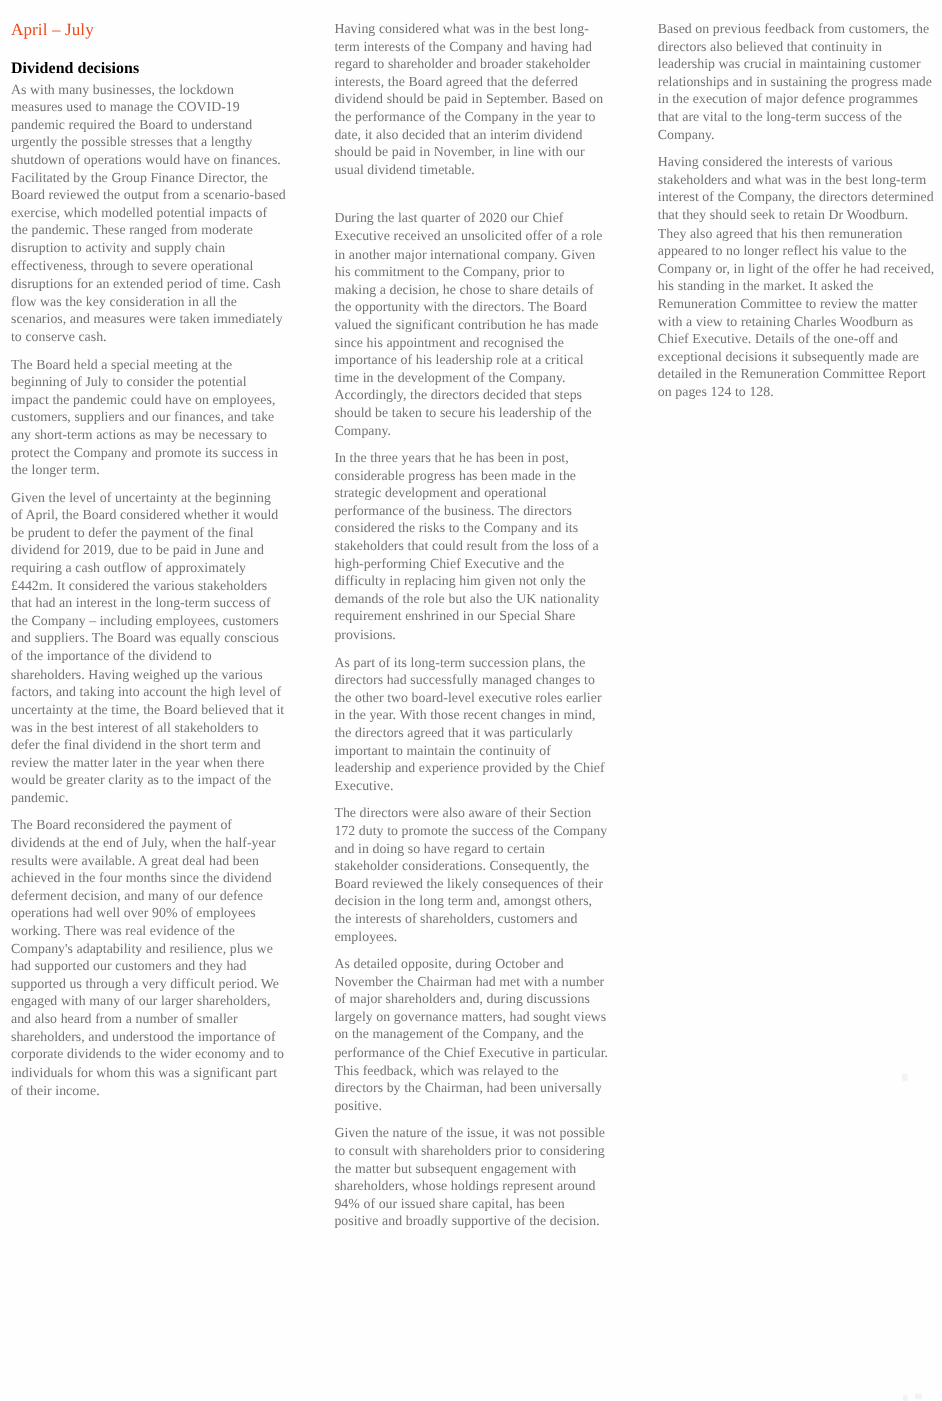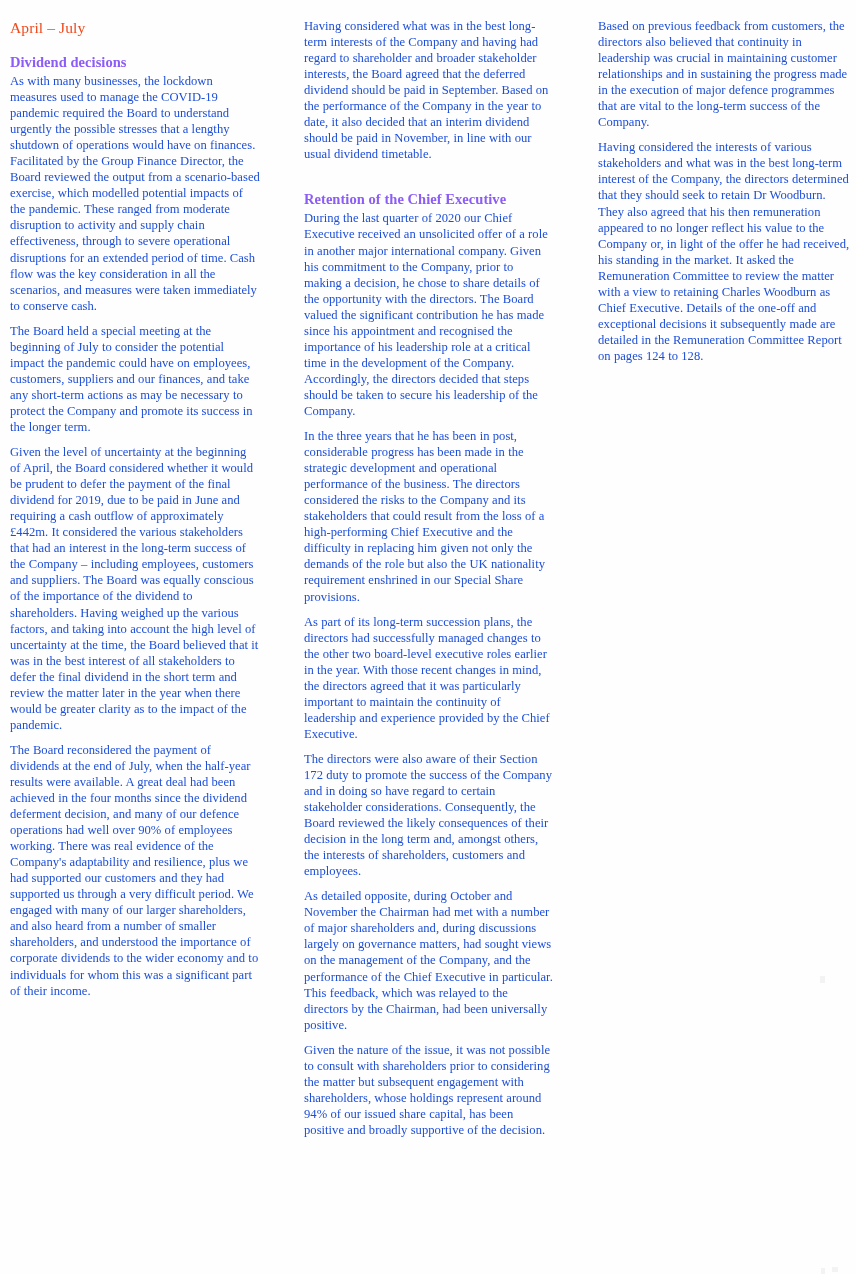--- a/index.html
+++ b/index.html
@@ -41,29 +41,29 @@
 
   .heading-period {
     color: #ef4a1c;
     font-size: 15.5px;
     line-height: 19px;
     font-weight: 400;
     letter-spacing: 0.1px;
     margin: 0 0 1px 0;
   }
   .heading-topic {
-    color: #8b5cf6;
+    color: #000000;
     font-size: 14.5px;
     line-height: 18px;
     font-weight: 600;
     letter-spacing: 0.05px;
     margin: 16px 0 2px 0;
   }
   p.body-par {
-    color: #1d4ed8;
+    color: #737373;
     font-size: 12.6px;
     line-height: 16.05px;
     letter-spacing: 0.02px;
     margin: 0 0 9px 0;
     text-align: left;
     word-spacing: 0.1px;
   }
   p.body-par:last-child { margin-bottom: 0; }
 
   .scan-mark {
@@ -95,21 +95,20 @@
 
     </div>
 
     <div class="column col-2">
 
       <div class="section">
         <p class="body-par">Having considered what was in the best long-term interests of the Company and having had regard to shareholder and broader stakeholder interests, the Board agreed that the deferred dividend should be paid in September. Based on the performance of the Company in the year to date, it also decided that an interim dividend should be paid in November, in line with our usual dividend timetable.</p>
       </div>
 
       <div class="section">
-        <div class="heading-topic">Retention of the Chief Executive</div>
         <p class="body-par">During the last quarter of 2020 our Chief Executive received an unsolicited offer of a role in another major international company. Given his commitment to the Company, prior to making a decision, he chose to share details of the opportunity with the directors. The Board valued the significant contribution he has made since his appointment and recognised the importance of his leadership role at a critical time in the development of the Company. Accordingly, the directors decided that steps should be taken to secure his leadership of the Company.</p>
         <p class="body-par">In the three years that he has been in post, considerable progress has been made in the strategic development and operational performance of the business. The directors considered the risks to the Company and its stakeholders that could result from the loss of a high-performing Chief Executive and the difficulty in replacing him given not only the demands of the role but also the UK nationality requirement enshrined in our Special Share provisions.</p>
         <p class="body-par">As part of its long-term succession plans, the directors had successfully managed changes to the other two board-level executive roles earlier in the year. With those recent changes in mind, the directors agreed that it was particularly important to maintain the continuity of leadership and experience provided by the Chief Executive.</p>
         <p class="body-par">The directors were also aware of their Section 172 duty to promote the success of the Company and in doing so have regard to certain stakeholder considerations. Consequently, the Board reviewed the likely consequences of their decision in the long term and, amongst others, the interests of shareholders, customers and employees.</p>
         <p class="body-par">As detailed opposite, during October and November the Chairman had met with a number of major shareholders and, during discussions largely on governance matters, had sought views on the management of the Company, and the performance of the Chief Executive in particular. This feedback, which was relayed to the directors by the Chairman, had been universally positive.</p>
         <p class="body-par">Given the nature of the issue, it was not possible to consult with shareholders prior to considering the matter but subsequent engagement with shareholders, whose holdings represent around 94% of our issued share capital, has been positive and broadly supportive of the decision.</p>
       </div>
 
     </div>
 

